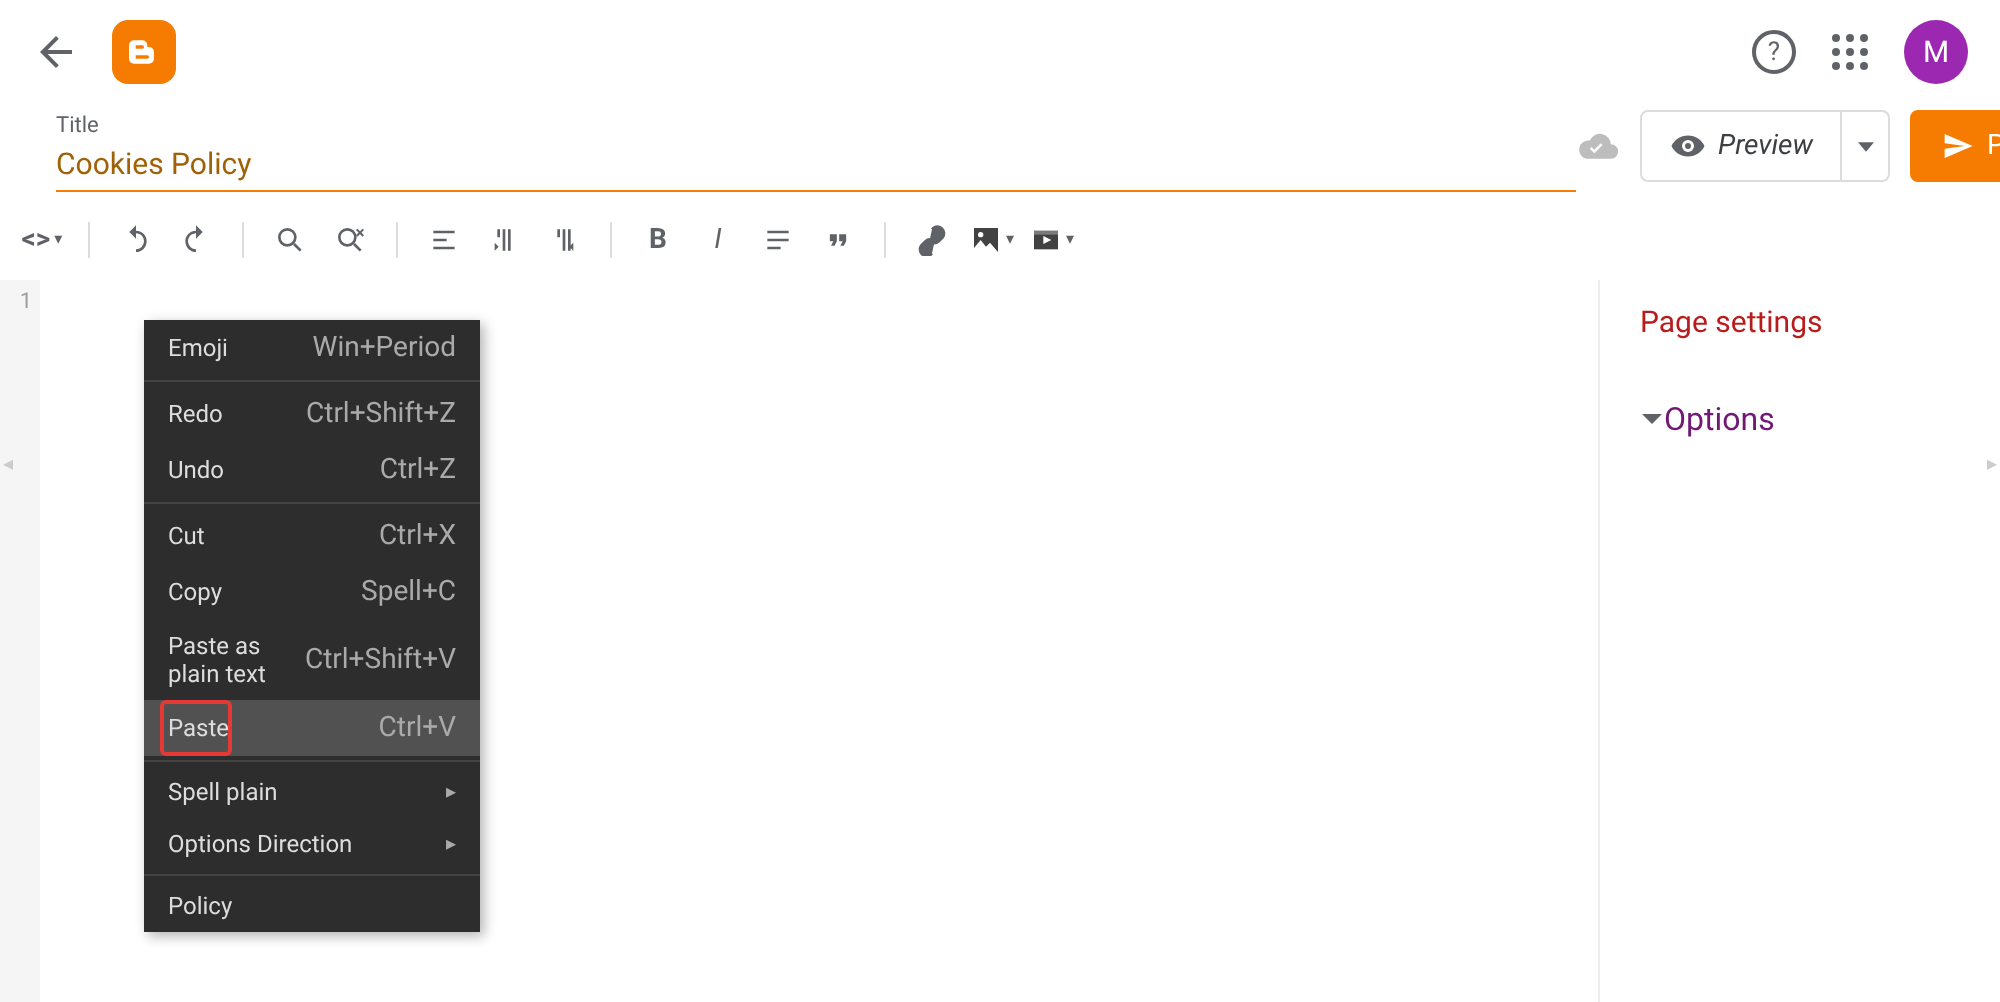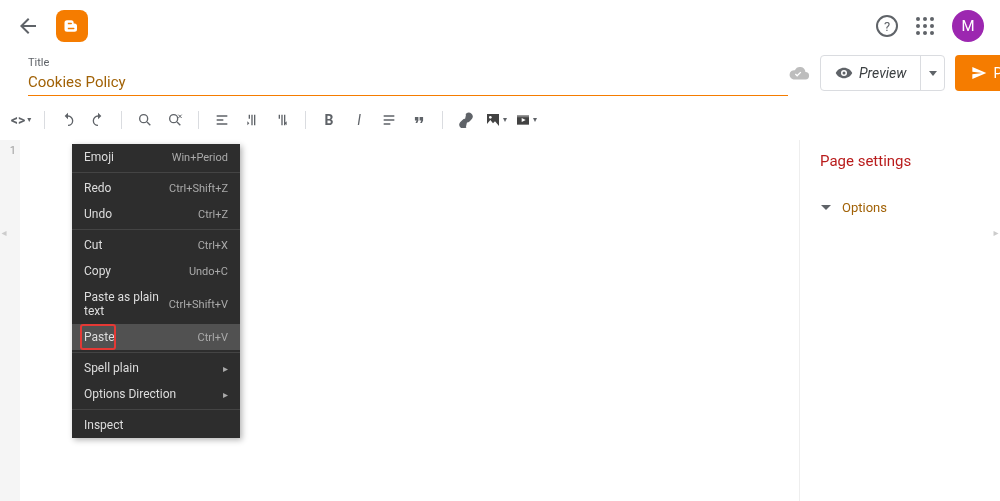--- a/index.html
+++ b/index.html
@@ -31,26 +31,26 @@
 .tb-sep { width: 1px; height: 18px; background: #dadce0; margin: 0 6px; }
 .tb-drop::after { content: '▾'; font-size: 8px; margin-left: 2px; color: #5f6368; }
 
 .main-area { display: flex; height: calc(501px - 52px - 48px - 40px); }
 .editor-col { flex: 0 0 800px; display: flex; border-right: 1px solid #eee; }
 .line-gutter { width: 20px; background: #f5f5f5; text-align: right; padding: 4px 4px 0 0; font-size: 11px; color: #9e9e9e; }
 .editor-body { flex: 1; position: relative; background: #fff; }
 
 .side-panel { flex: 1; padding: 12px 20px; }
 .side-title { font-size: 15px; color: #b91c1c; margin-bottom: 24px; }
-.side-item { display: flex; align-items: center; gap: 10px; cursor: pointer; color: #a16207; font-size: 13px; padding: 6px 0; }
-
-.context-menu { position: absolute; left: 72px; top: 144px; width: 168px; background: #2d2d2d; box-shadow: 2px 2px 6px rgba(0,0,0,0.3); font-size: 12px; color: #ddd; z-index: 100; }
+.side-item { display: flex; align-items: center; cursor: pointer; color: #701a75; font-size: 16px; padding: 6px 0; }
+
+.context-menu { position: absolute; left: 72px; top: 160px; width: 168px; background: #2d2d2d; box-shadow: 2px 2px 6px rgba(0,0,0,0.3); font-size: 12px; color: #ddd; z-index: 100; }
 .cm-item { display: flex; justify-content: space-between; align-items: center; padding: 6px 12px; cursor: pointer; position: relative; }
 .cm-sep { height: 1px; background: #444; margin: 2px 0; }
-.cm-shortcut { color: #aaa; font-size: 11px; }
+.cm-shortcut { color: #aaa; font-size: 14px; }
 .cm-sub::after { content: '▸'; color: #aaa; font-size: 10px; }
 .cm-highlight { background: #515151 !important; }
 .cm-redbox { position: absolute; left: 8px; top: 0; bottom: 0; width: 36px; border: 2px solid #e53935; border-radius: 3px; pointer-events: none; }
 
 .page-handle { position: absolute; left: 0; top: 222px; width: 8px; height: 20px; display:flex; align-items:center; justify-content:center; color:#ccc; font-size:10px; }
 .page-handle-r { left: auto; right: 0; }
 
 svg { display: block; }
 </style>
 </head>
@@ -238,35 +238,35 @@
       <span>Undo</span>
       <span class="cm-shortcut">Ctrl+Z</span>
     </div>
     <div class="cm-sep"></div>
     <div class="cm-item">
       <span>Cut</span>
       <span class="cm-shortcut">Ctrl+X</span>
     </div>
     <div class="cm-item">
       <span>Copy</span>
-      <span class="cm-shortcut">Undo+C</span>
+      <span class="cm-shortcut">Spell+C</span>
     </div>
     <div class="cm-item">
       <span>Paste as plain text</span>
       <span class="cm-shortcut">Ctrl+Shift+V</span>
     </div>
     <div class="cm-item cm-highlight">
       <span>Paste</span>
       <span class="cm-shortcut">Ctrl+V</span>
       <div class="cm-redbox"></div>
     </div>
     <div class="cm-sep"></div>
     <div class="cm-item cm-sub">
       <span>Spell plain</span>
     </div>
     <div class="cm-item cm-sub">
       <span>Options Direction</span>
     </div>
     <div class="cm-sep"></div>
     <div class="cm-item">
-      <span>Inspect</span>
+      <span>Policy</span>
     </div>
   </div>
 
 </body></html>

